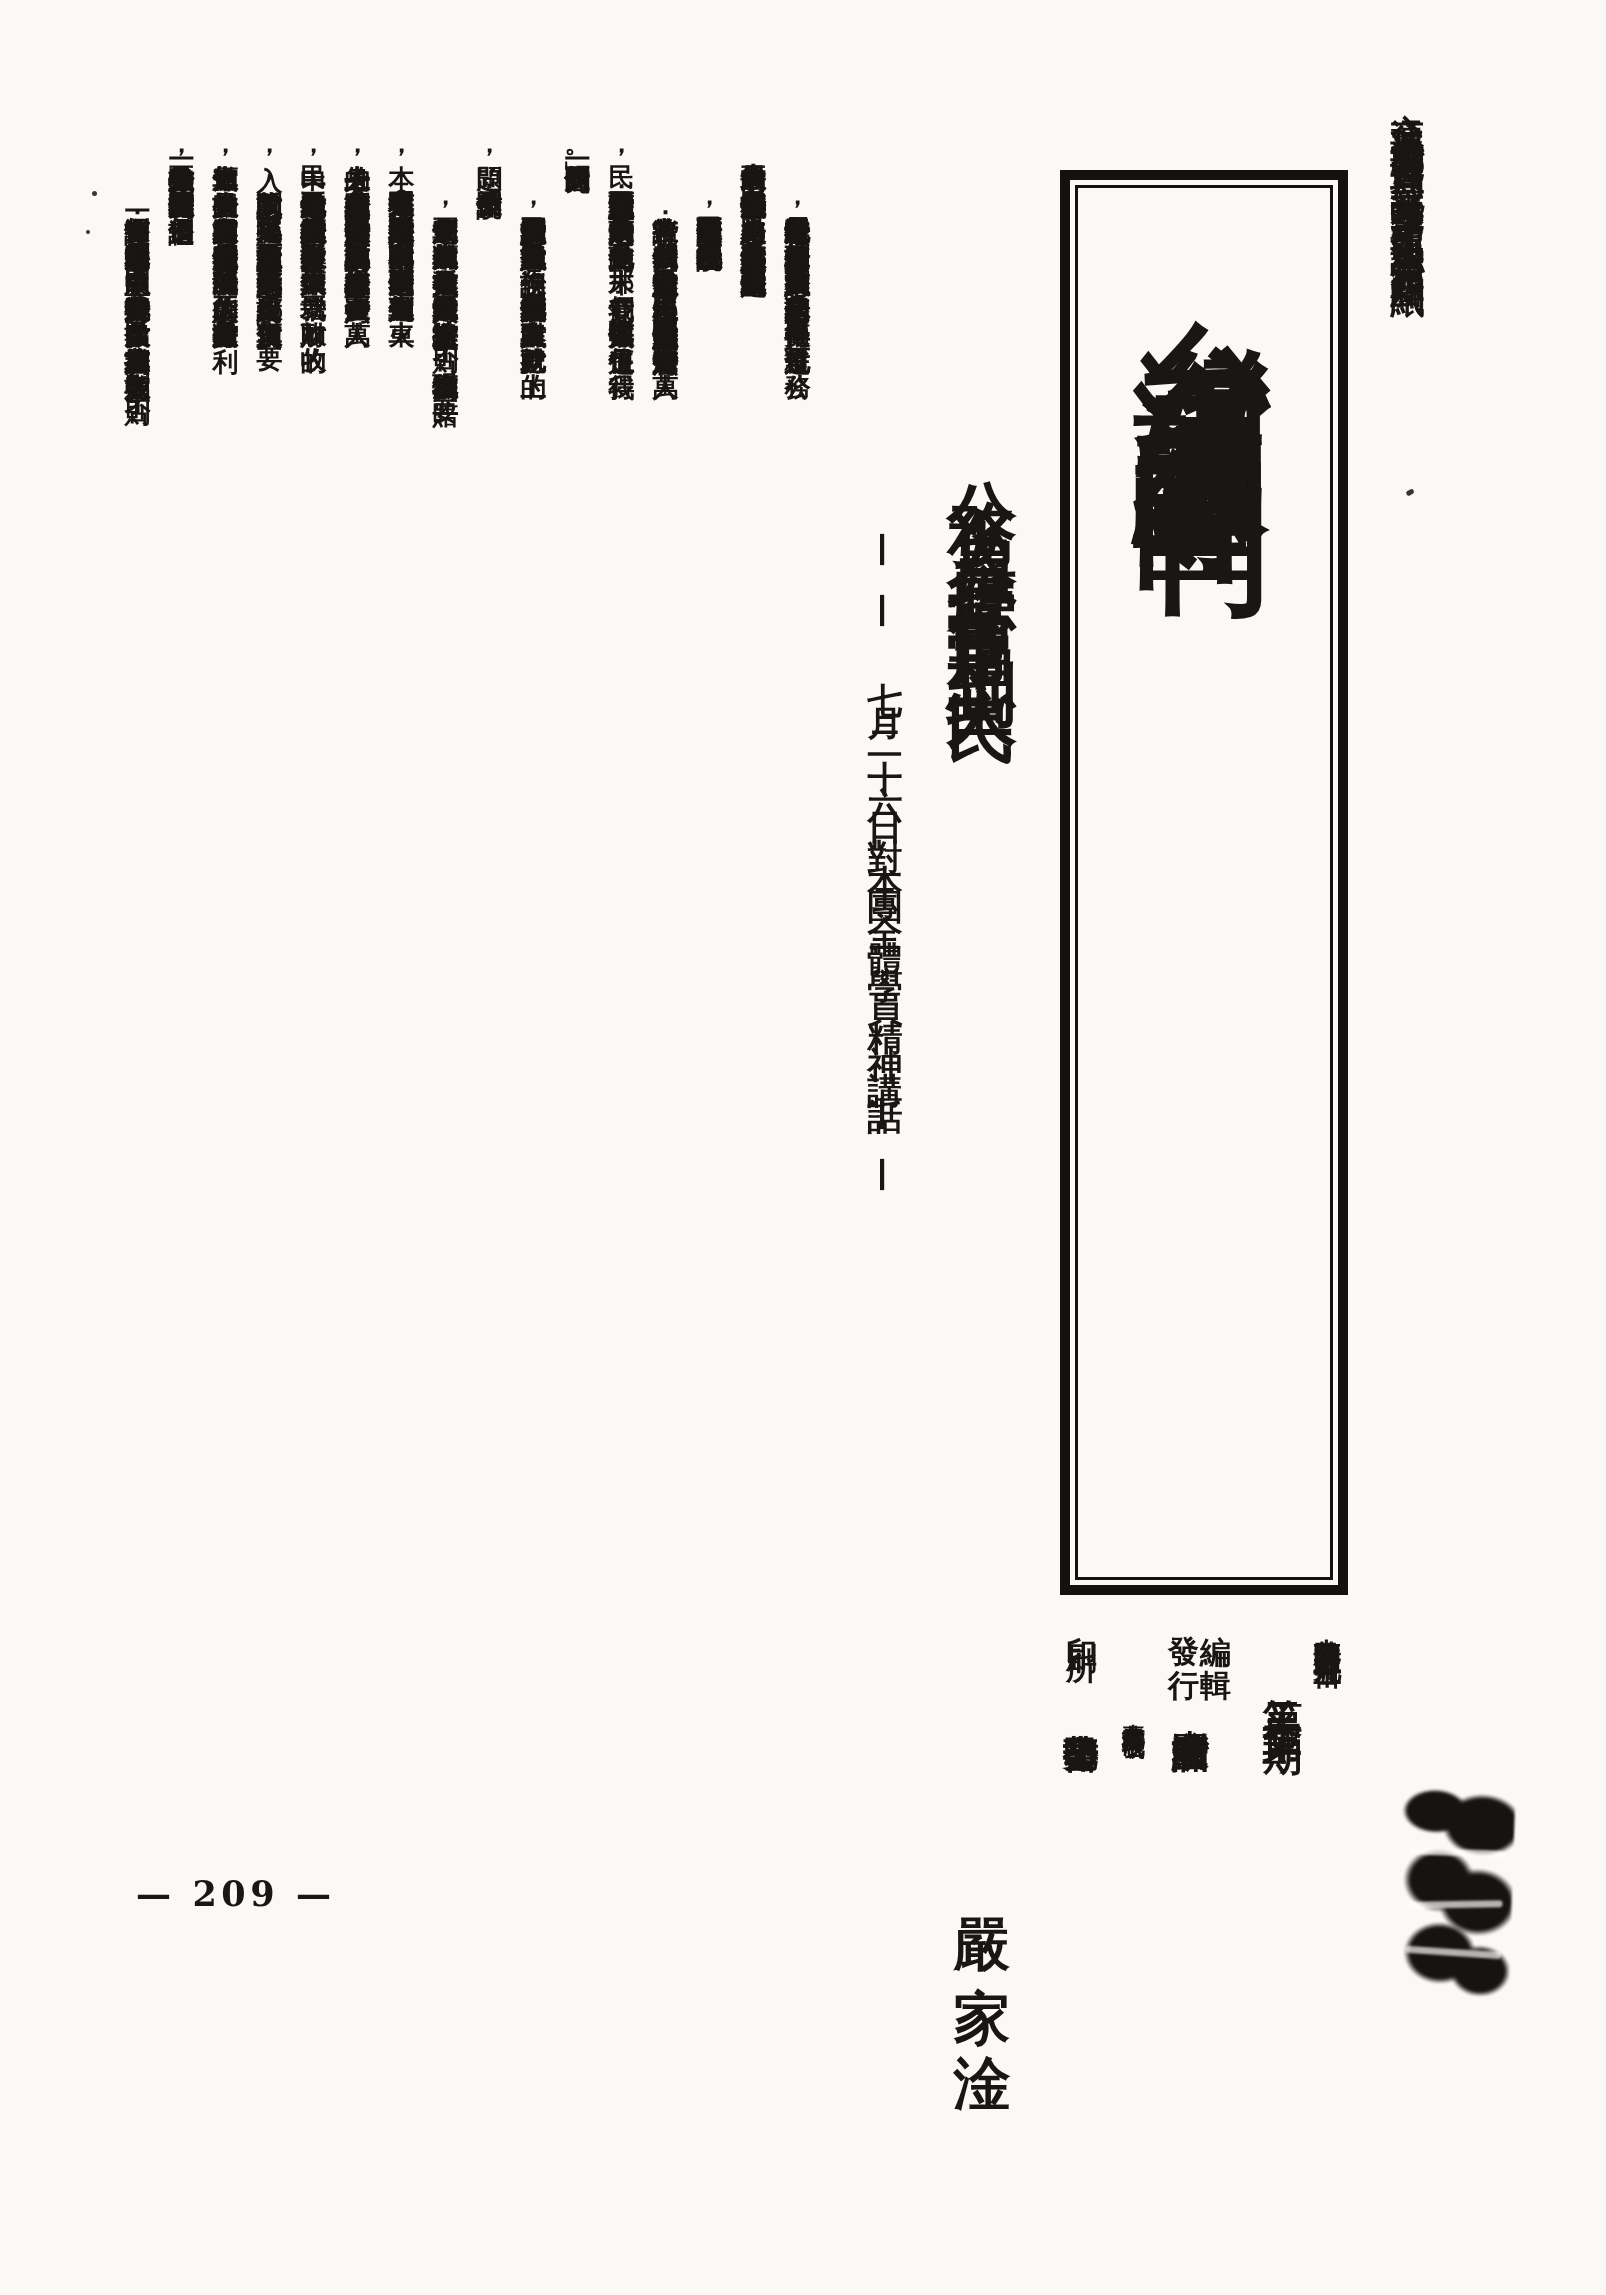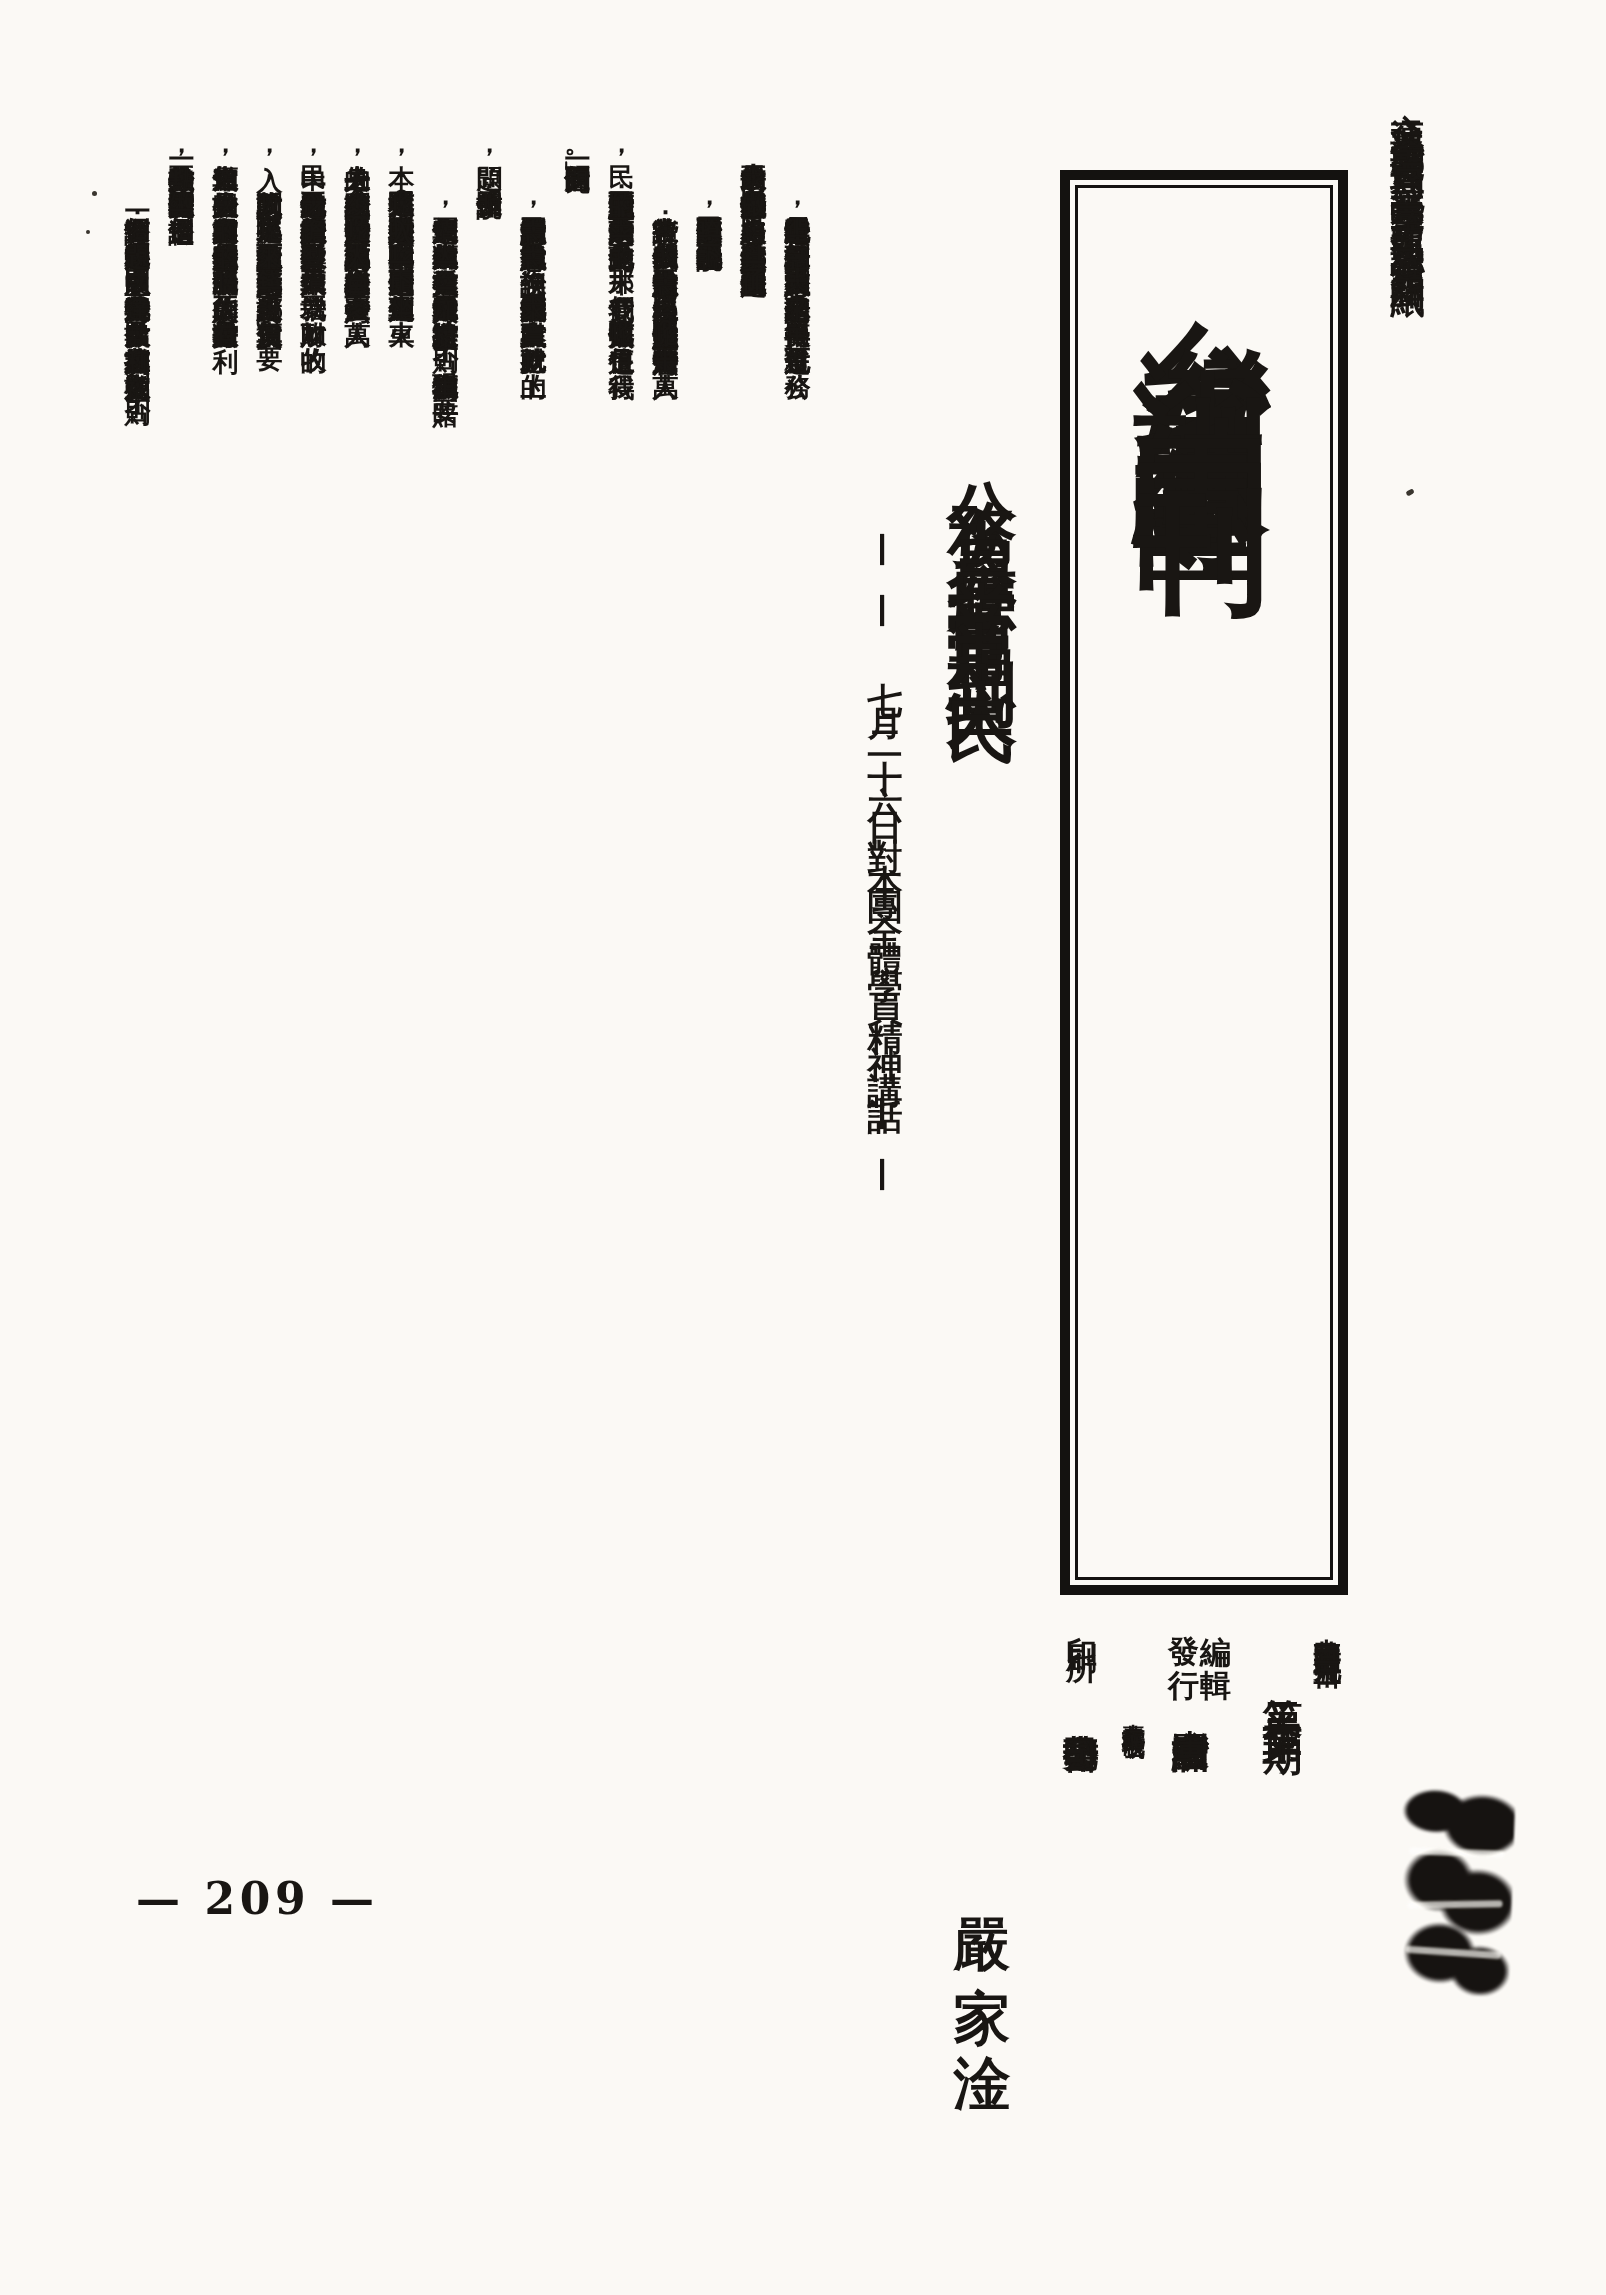--- a/index.html
+++ b/index.html
@@ -62,21 +62,21 @@
   .bcol{
     position:absolute;top:145px;
     writing-mode:vertical-rl;text-orientation:mixed;
     width:44px;line-height:44px;
     font-size:26px;letter-spacing:0;
     font-weight:bold;white-space:nowrap;
   }
   
   .page-number{
     position:absolute;left:136px;top:1873px;
-    font-size:44px;font-weight:bold;letter-spacing:4.6px;
+    font-size:35px;font-weight:bold;letter-spacing:4.6px;
     font-family:"DejaVu Serif","Liberation Serif",serif;
   }
   
   .seal{
     position:absolute;left:1399px;top:1787px;width:113px;height:208px;
     transform:rotate(2deg);
     background:
       radial-gradient(46px 31px at 30% 12%, #15120f 60%, rgba(21,18,15,0) 72%),
       radial-gradient(54px 42px at 72% 18%, #15120f 62%, rgba(21,18,15,0) 75%),
       radial-gradient(51px 46px at 35% 45%, #15120f 55%, rgba(21,18,15,0) 70%),

